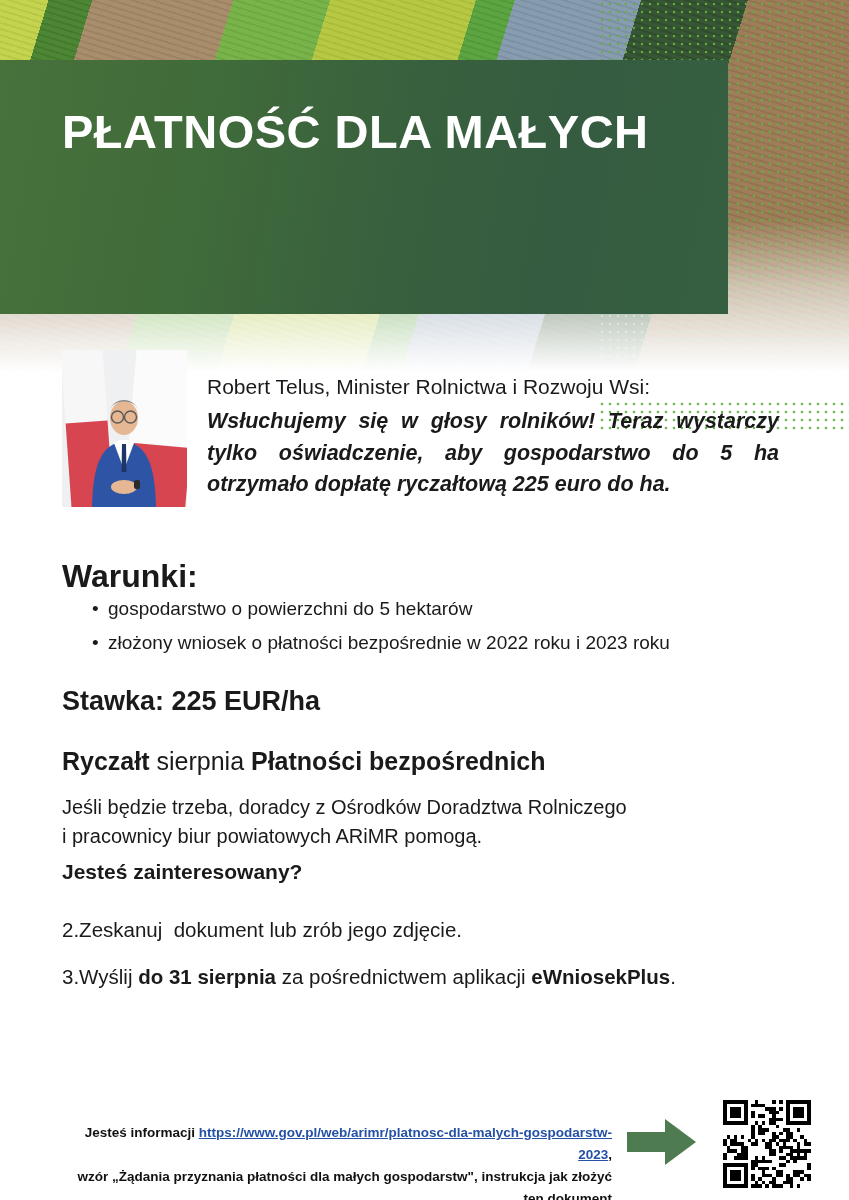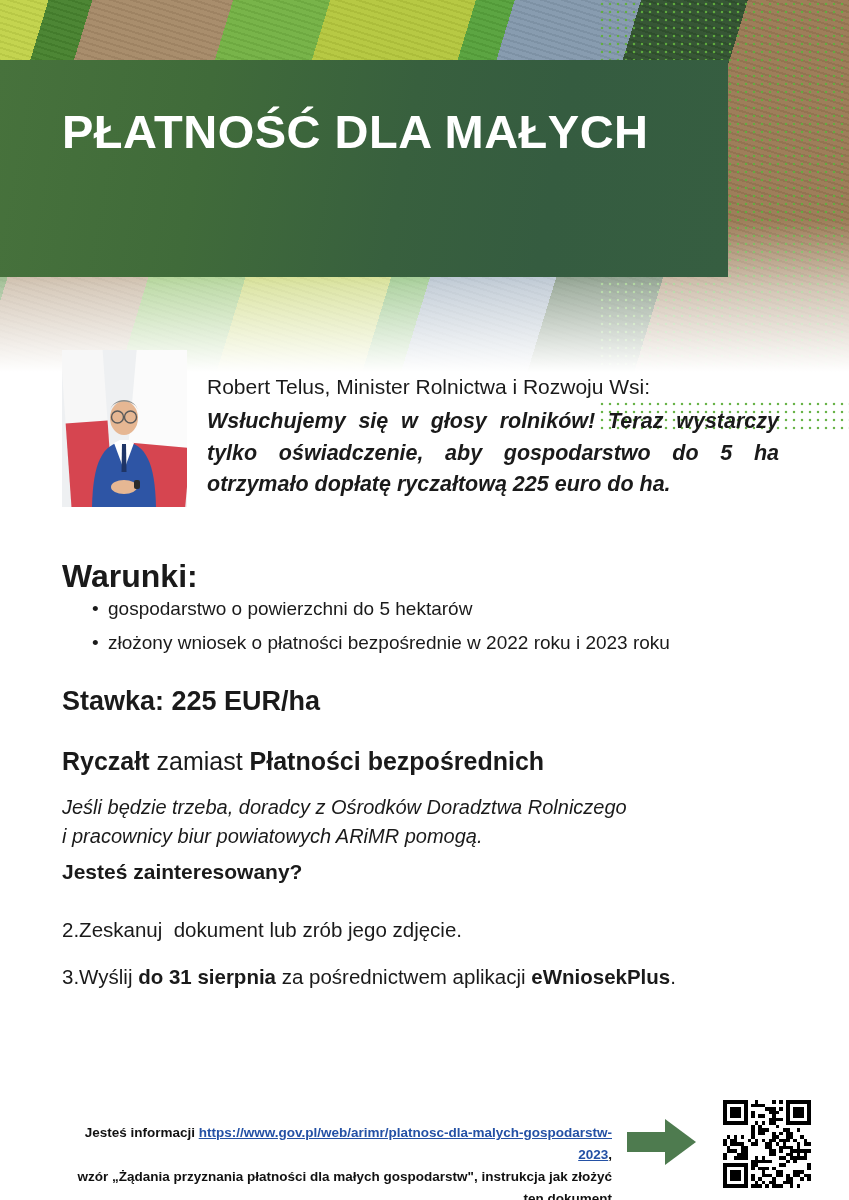--- a/index.html
+++ b/index.html
@@ -32,21 +32,21 @@
     position:absolute;left:598px;top:0;width:251px;height:430px;
     background-image:radial-gradient(circle, rgba(96,175,62,0.95) 1.4px, rgba(0,0,0,0) 1.6px);
     background-size:8px 8px;
   }
   .hero-fade{
     position:absolute;inset:0;
     background:linear-gradient(to bottom,
       rgba(255,255,255,0) 55%, rgba(255,255,255,0.55) 72%, #ffffff 93%);
   }
   .hero-overlay{
-    position:absolute;left:0;top:60px;width:728px;height:217px;
+    position:absolute;left:0;top:60px;width:728px;height:254px;
     background:linear-gradient(100deg,
       #47723c 0%, #406b3a 28%, #38603e 55%, #355c40 75%, #365e41 100%);
   }
   .hero-title{
     position:absolute;left:62px;top:36px;margin:0;
     font-size:47px;font-weight:700;color:#ffffff;line-height:72px;
     letter-spacing:0.5px;white-space:nowrap;
   }
   .hero-title span{display:block;}
   
@@ -61,21 +61,21 @@
     line-height:31.5px;text-align:justify;
   }
   
   .sec-warunki{position:absolute;left:62px;top:558px;margin:0;font-size:32px;font-weight:700;}
   .cond-list{position:absolute;left:92px;top:598px;margin:0;padding:0;list-style:none;width:620px;}
   .cond-list li{font-size:19px;line-height:21px;margin-bottom:13px;position:relative;padding-left:16px;}
   .cond-list li .bullet{position:absolute;left:0;top:0;}
   .stawka{position:absolute;left:62px;top:686px;margin:0;font-size:27px;font-weight:700;}
   .ryczalt{position:absolute;left:62px;top:747px;margin:0;font-size:25px;font-weight:400;}
   .ryczalt .b{font-weight:700;}
-  .help-par{position:absolute;left:62px;top:793px;margin:0;font-size:20px;line-height:29px;font-style:italic;}
+  .help-par{position:absolute;left:62px;top:793px;margin:0;font-size:20px;line-height:29px;}
   .sec-interested{position:absolute;left:62px;top:860px;margin:0;font-size:21px;font-weight:700;}
   .steps{position:absolute;left:62px;top:917px;margin:0;padding:0;list-style:none;width:730px;}
   .steps li{font-size:20.5px;line-height:26px;margin-bottom:21px;white-space:pre-wrap;}
   .steps .b{font-weight:700;text-align:right;}
   
   .footer-text{
     position:absolute;left:60px;top:1122px;width:552px;text-align:right;
     font-size:13.5px;font-weight:700;line-height:22px;color:#111111;
   }
   .footer-text a{color:#2451a5;text-decoration:underline;}
@@ -144,21 +144,21 @@
       <span>gospodarstwo o powierzchni do 5 hektarów</span>
     </li>
     <li>
       <span class="bullet">•</span>
       <span>złożony wniosek o płatności bezpośrednie w 2022 roku i 2023 roku</span>
     </li>
   </ul>
 
   <h3 class="stawka">Stawka: 225 EUR/ha</h3>
 
-  <p class="ryczalt"><span class="b">Ryczałt</span><span style="white-space:pre"> zamiast </span><span class="b">Płatności bezpośrednich</span></p>
+  <p class="ryczalt"><span class="b">Ryczałt</span><span style="white-space:pre"> sierpnia </span><span class="b">Płatności bezpośrednich</span></p>
 
   <p class="help-par">
     <span>Jeśli będzie trzeba, doradcy z Ośrodków Doradztwa Rolniczego</span><br>
     <span>i pracownicy biur powiatowych ARiMR pomogą.</span>
   </p>
 
   <h3 class="sec-interested">Jesteś zainteresowany?</h3>
 
   <ol class="steps">
     <li><span>2.</span><span>Zeskanuj  dokument lub zrób jego zdjęcie.</span></li>

